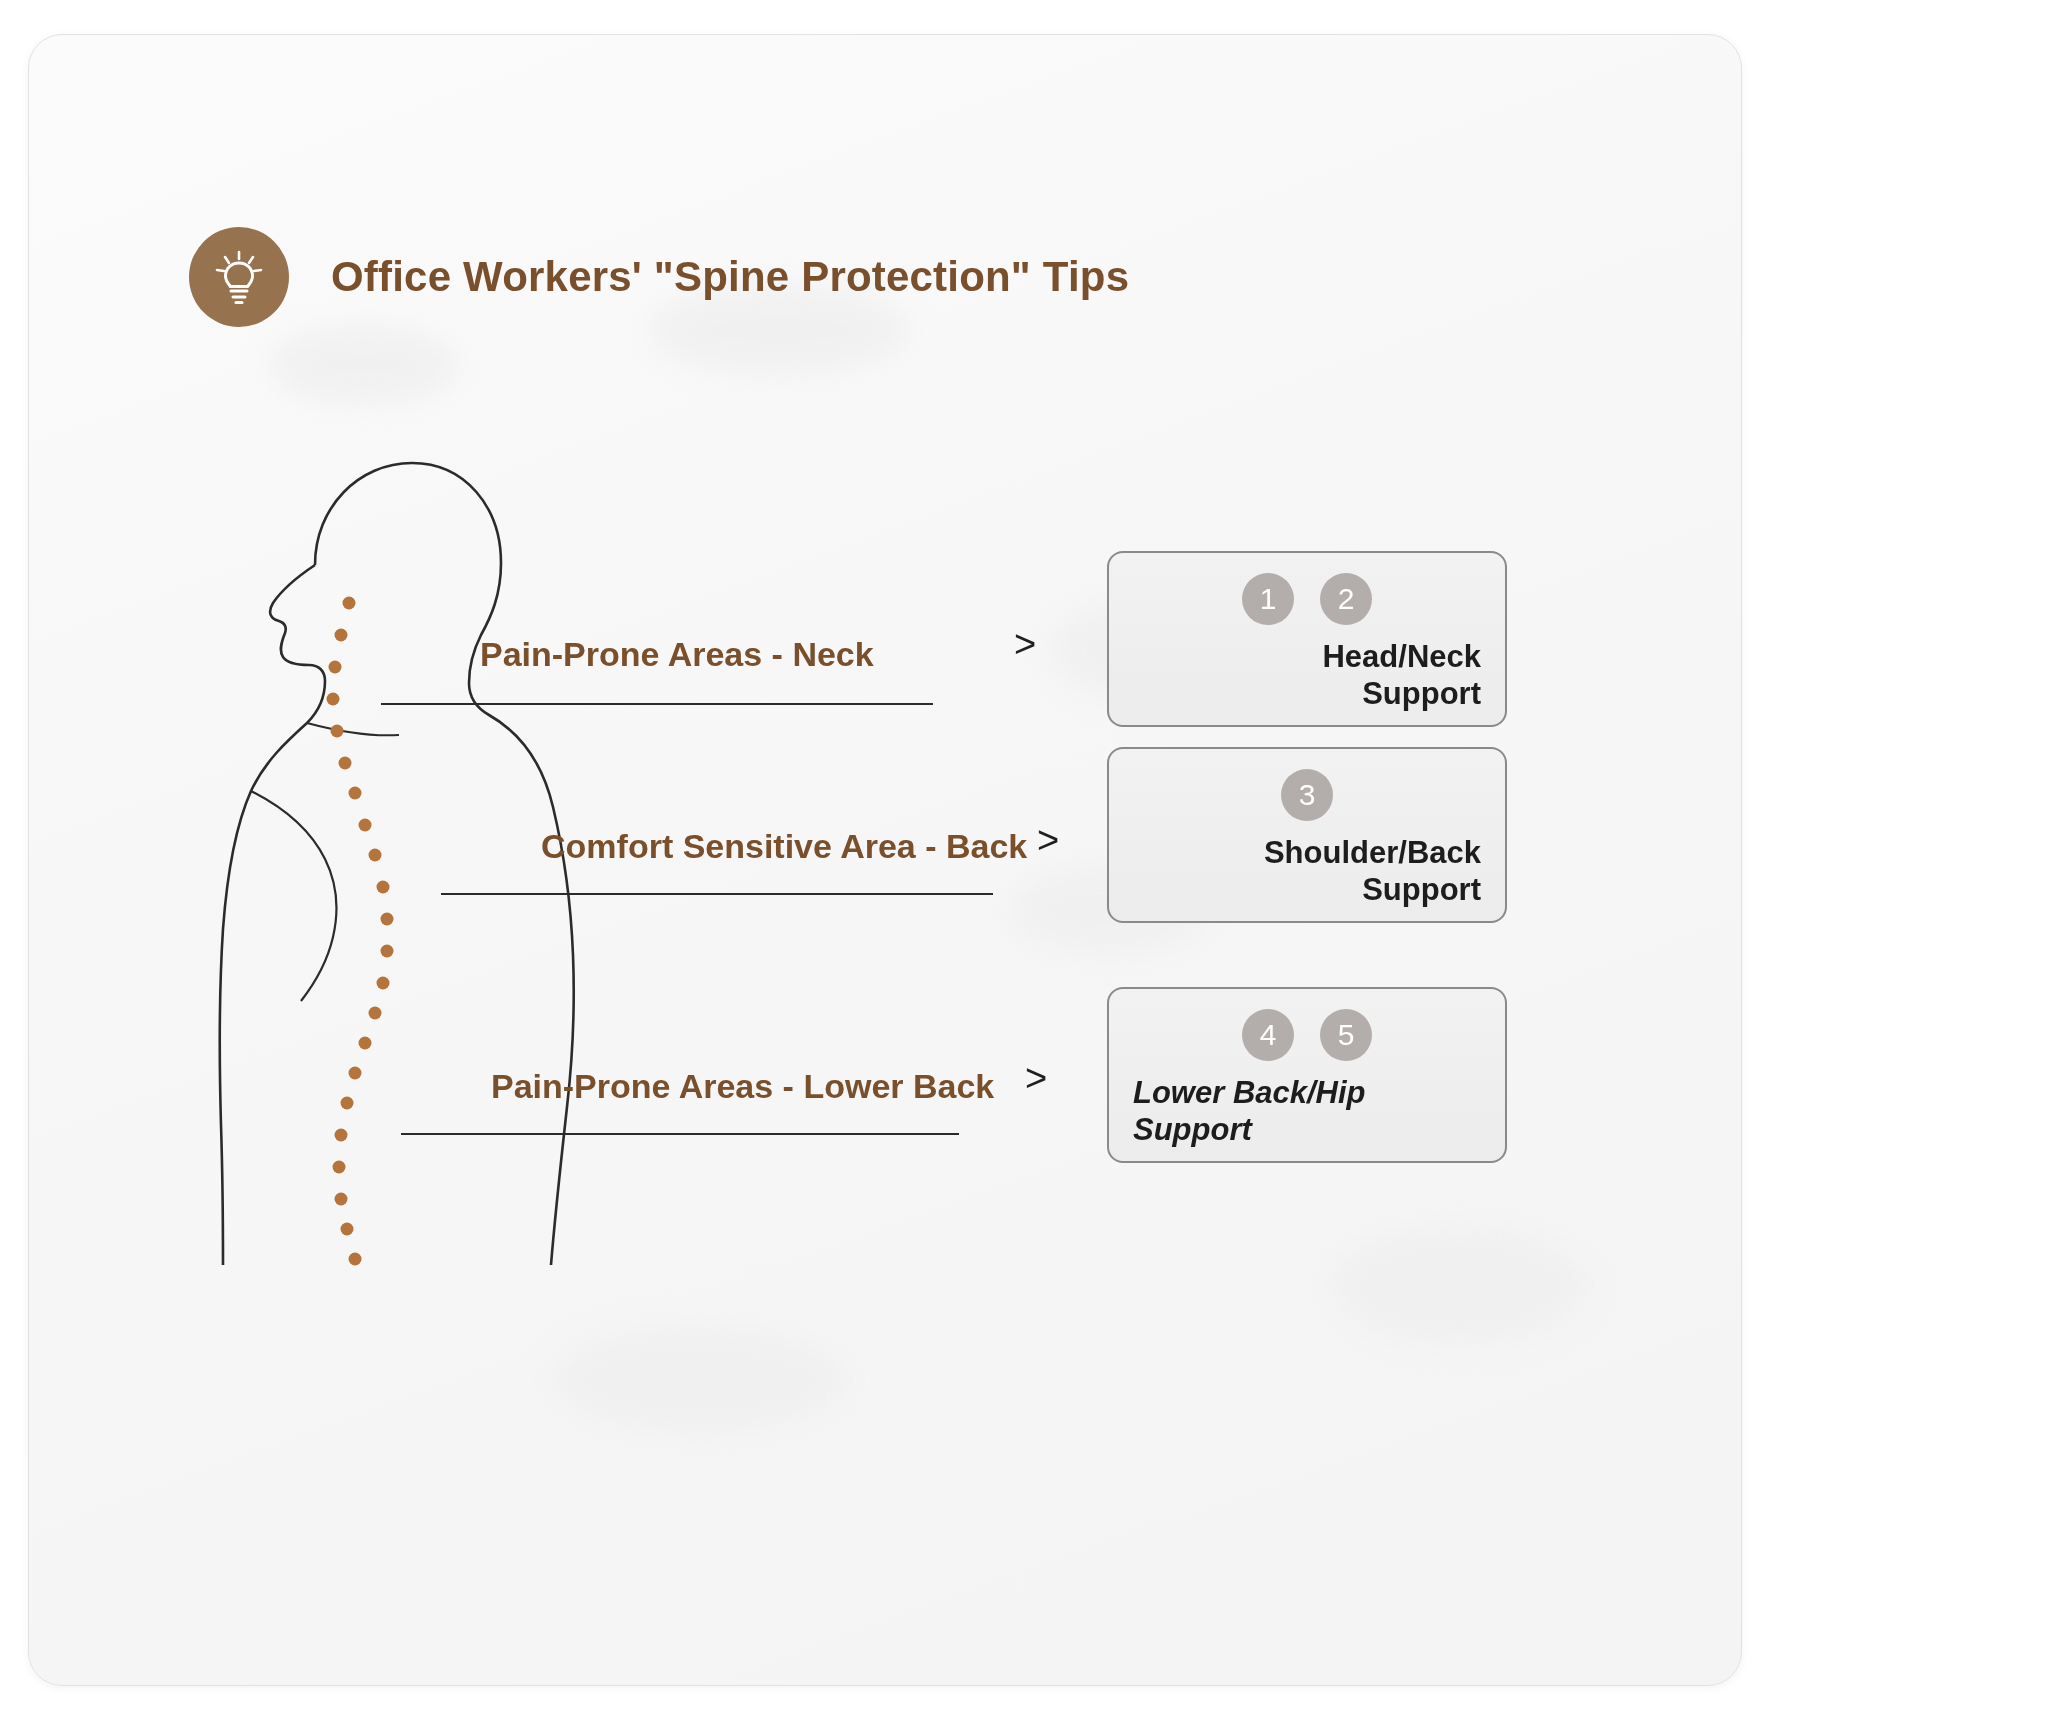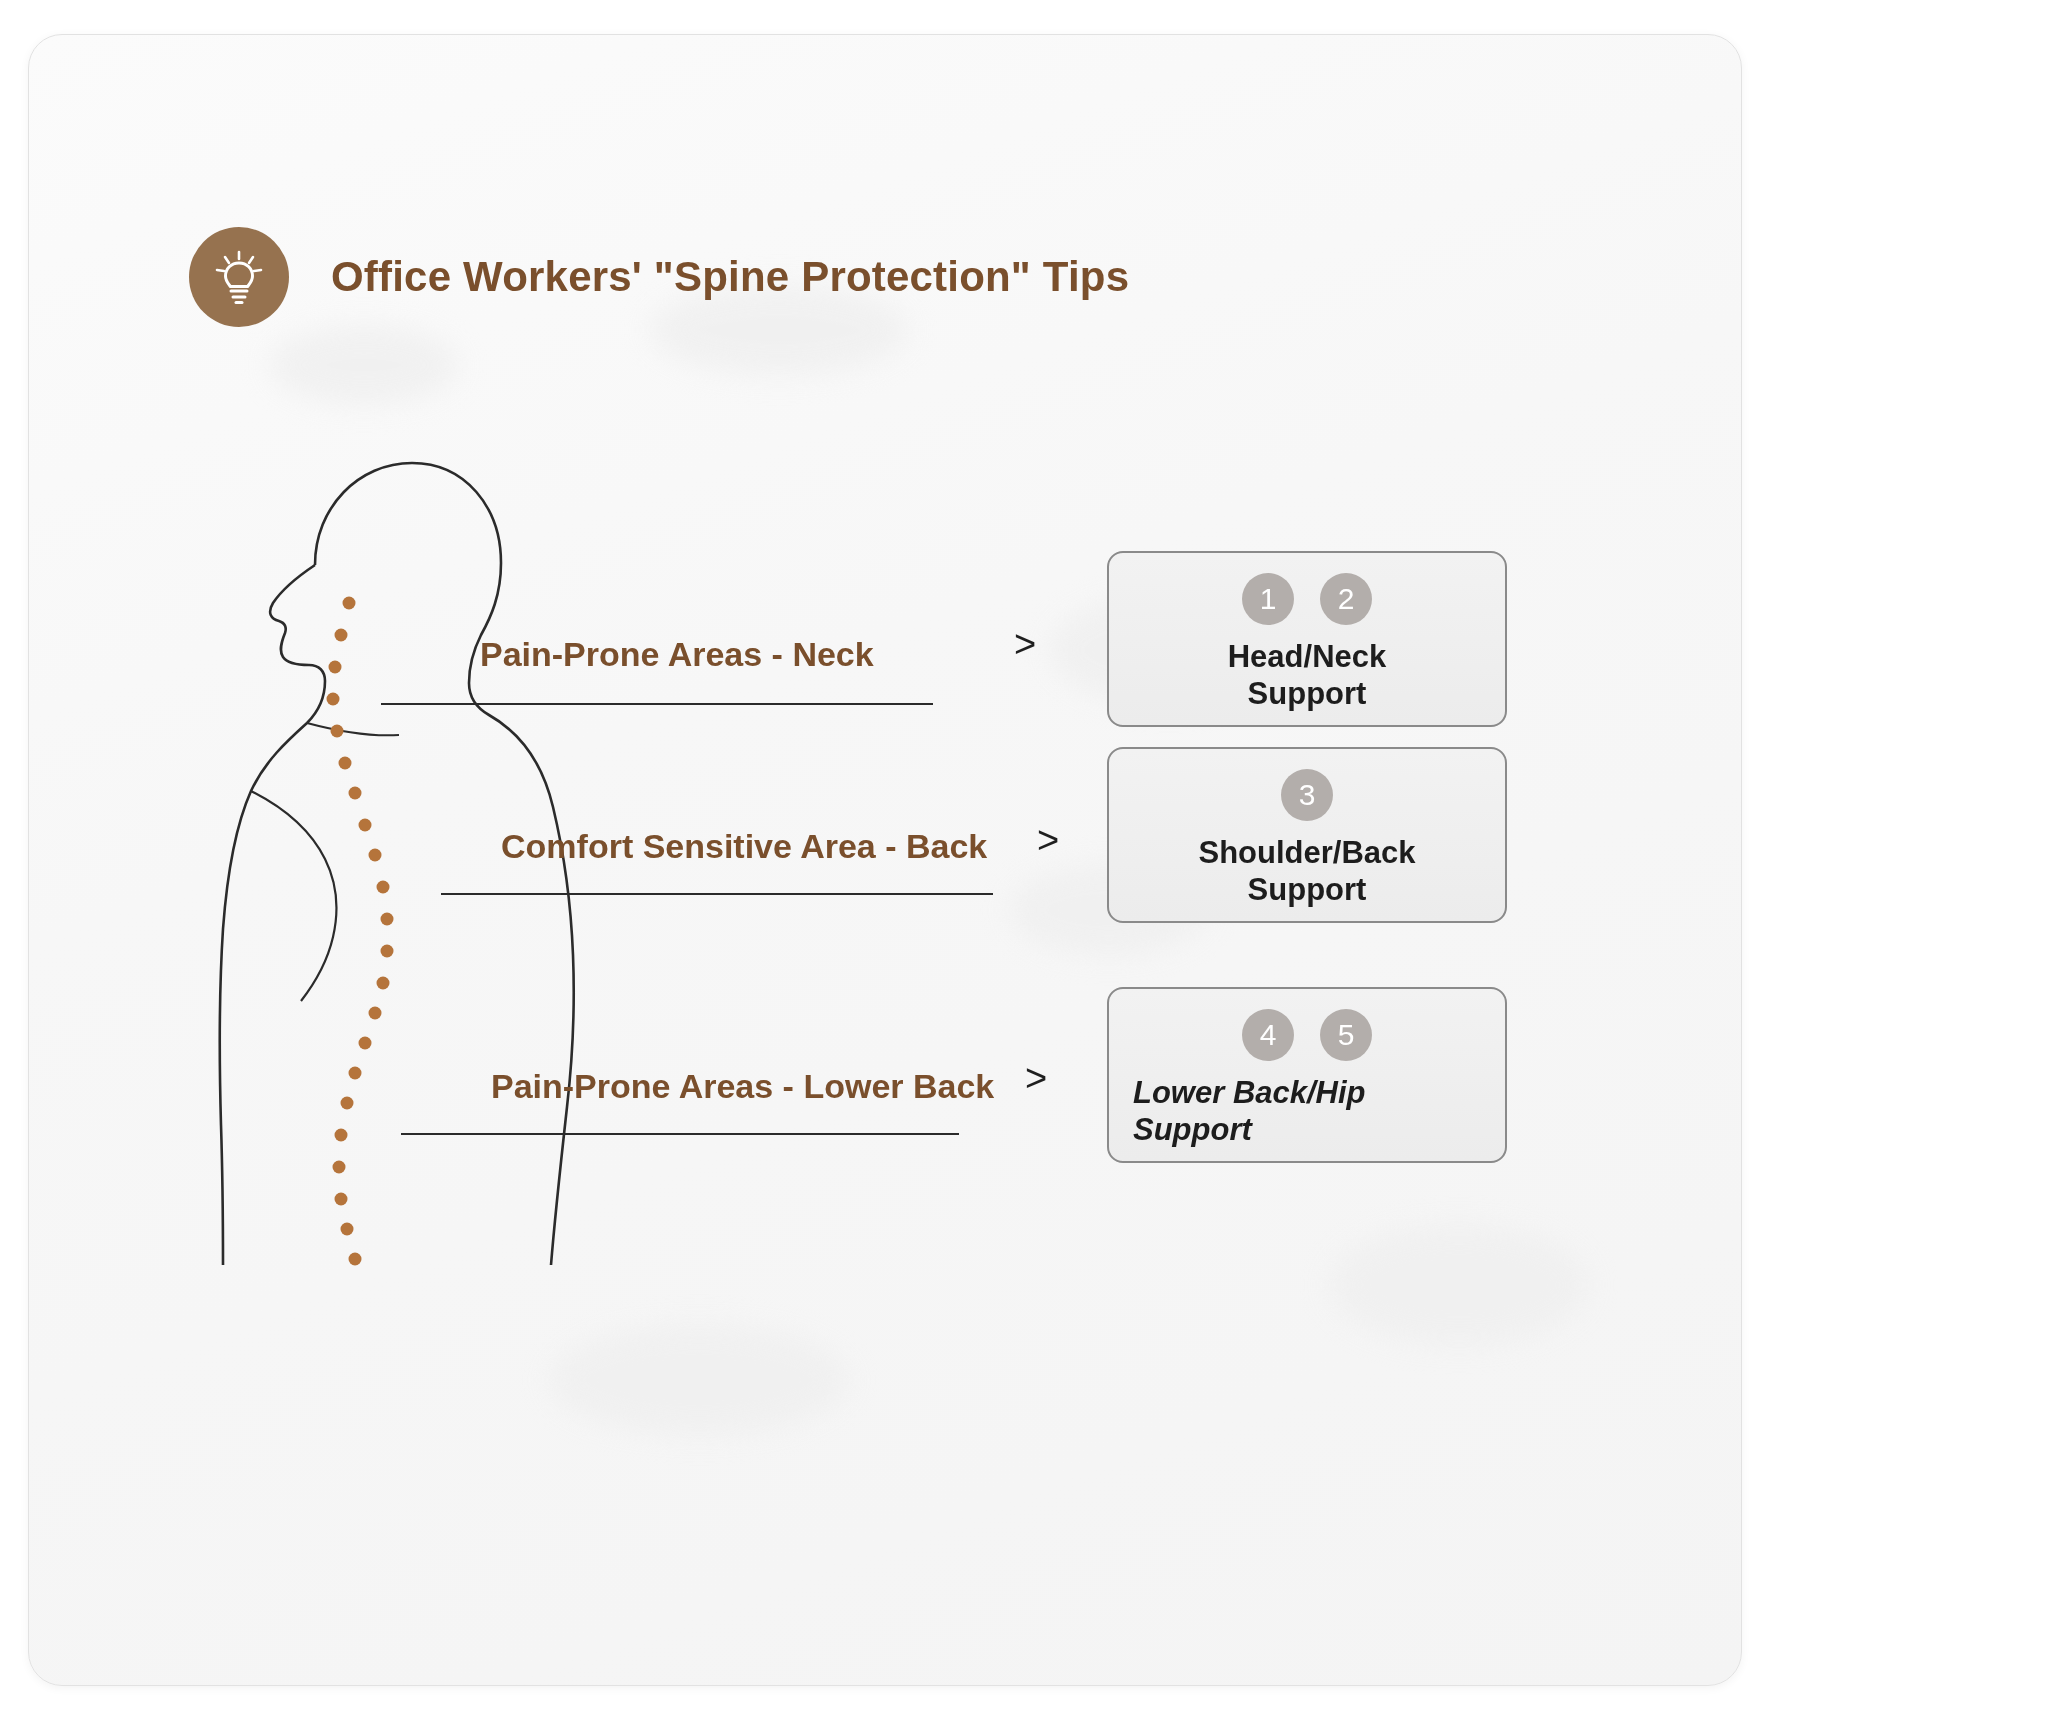--- a/index.html
+++ b/index.html
@@ -118,21 +118,21 @@
     font-size: 30px;
     display: flex;
     align-items: center;
     justify-content: center;
   }
   .card-title {
     font-size: 31px;
     font-weight: bold;
     color: #1d1d1d;
     line-height: 1.18;
-    text-align: center;
+    text-align: right;
     white-space: pre-line;
   }
   .card-title.center { text-align: left; font-style: italic; }
 </style>
 </head>
 <body>
 
 <div id="card">
 
   <div class="blotch" style="left:240px; top:290px; width:190px; height:80px;"></div>
@@ -228,21 +228,21 @@
 
   <div class="side-card" style="top:516px; height:176px;">
     <div class="badges">
       <div class="badge">1</div>
       <div class="badge">2</div>
     </div>
     <div class="card-title">Head/Neck
 Support</div>
   </div>
 
-  <div class="row-label" style="left:472px; top:792px;">Comfort Sensitive Area - Back</div>
+  <div class="row-label" style="left:512px; top:792px;">Comfort Sensitive Area - Back</div>
   <div class="row-rule" style="left:412px; top:858px; width:552px;"></div>
   <div class="chevron" style="left:1008px; top:784px;">&gt;</div>
 
   <div class="side-card" style="top:712px; height:176px;">
     <div class="badges">
       <div class="badge">3</div>
     </div>
     <div class="card-title">Shoulder/Back
 Support</div>
   </div>

